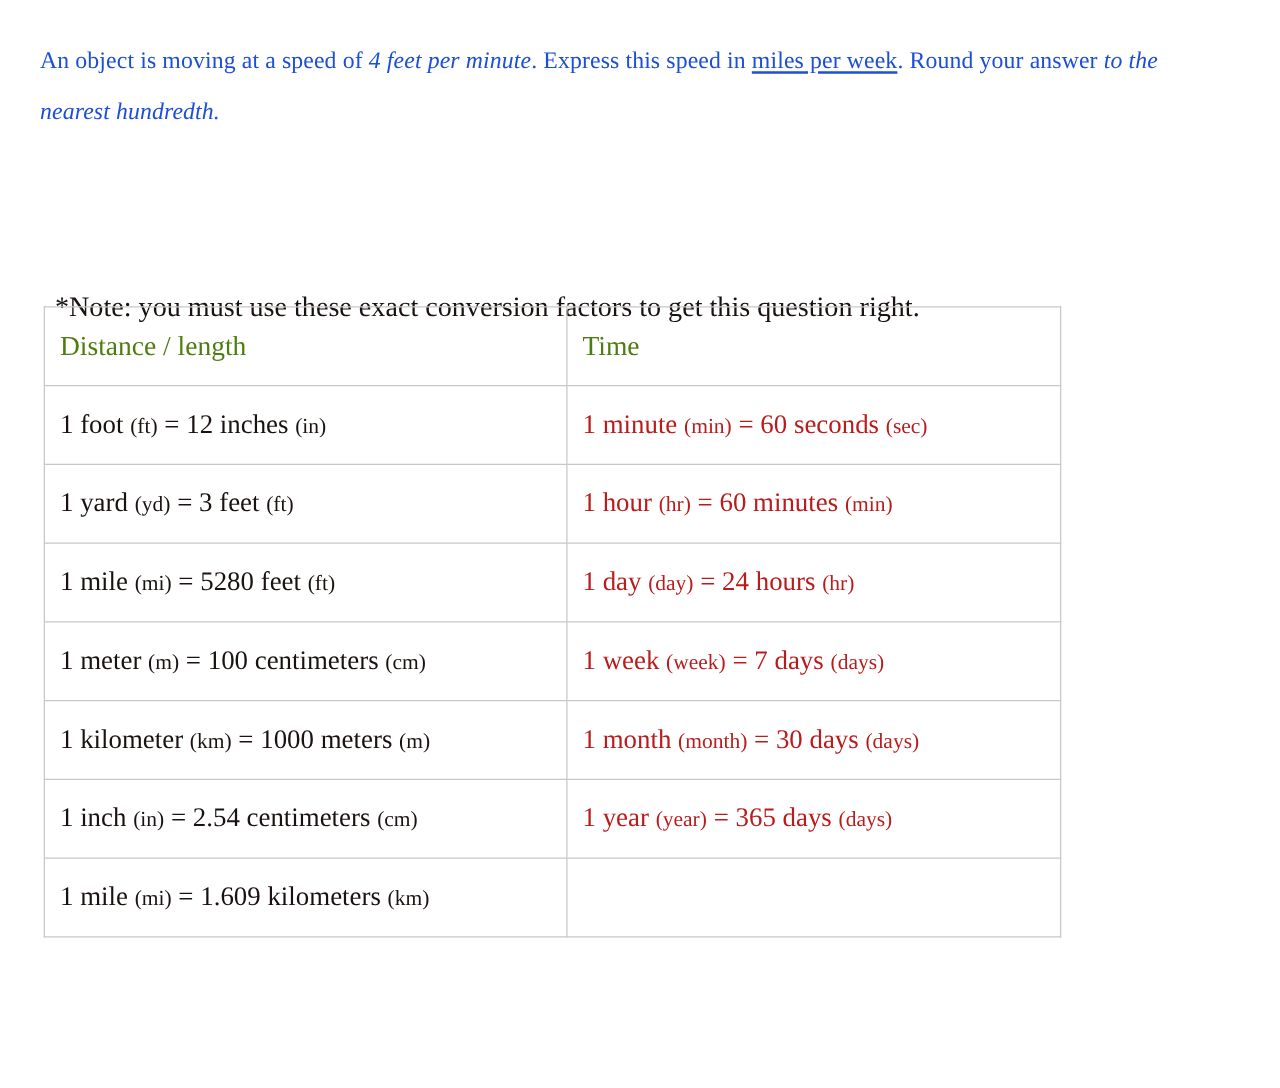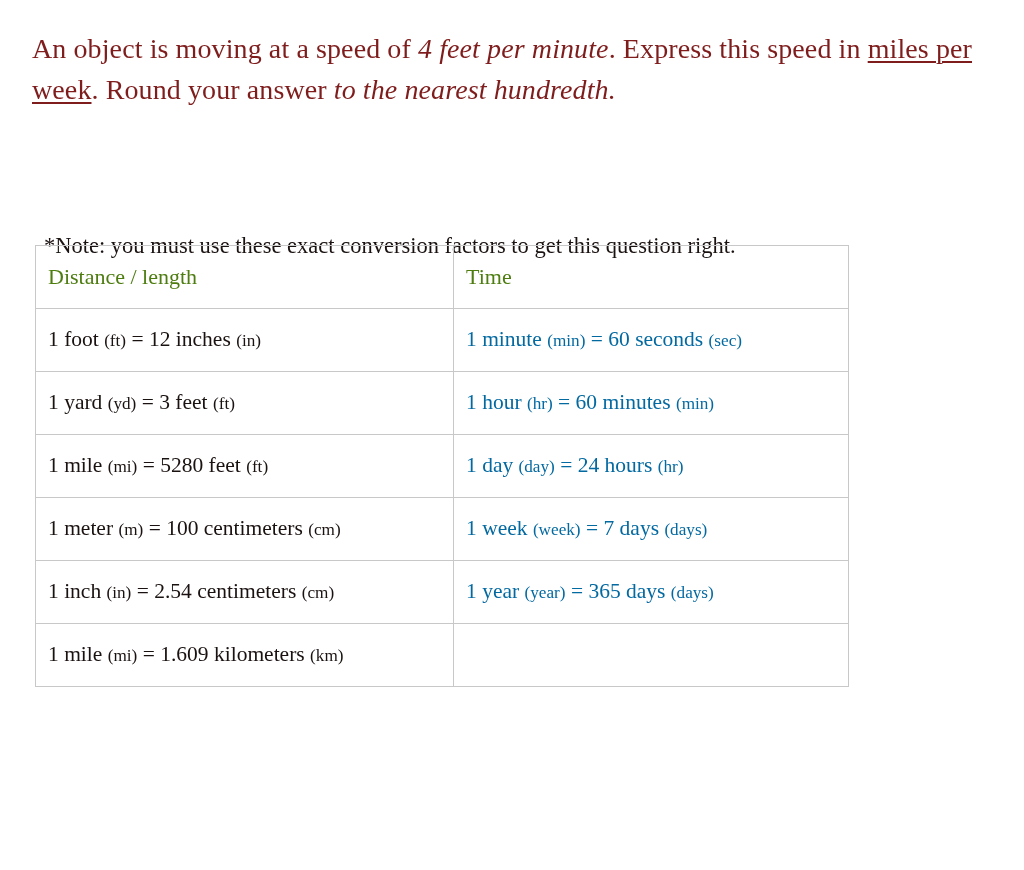--- a/index.html
+++ b/index.html
@@ -20,25 +20,25 @@
     position: relative;
     width: 1024px;
     height: 870px;
     background: #ffffff;
   }
 
   
   .prompt {
     position: absolute;
     left: 32px;
-    top: 0;
+    top: 9px;
     width: 948px;
-    font-size: 28px;
+    font-size: 19px;
     line-height: 41px;
-    color: #7f1d1d;
+    color: #1d4ed8;
     letter-spacing: 0.1px;
   }
   .prompt .em {
     font-style: italic;
   }
   .prompt .ul {
     text-decoration: underline;
     text-decoration-thickness: 2px;
     text-underline-offset: 3px;
   }
@@ -84,21 +84,21 @@
   .conv-table thead th {
     color: #4d7c0f;
     font-size: 22px;
   }
 
   .conv-table tbody td.col-dist {
     color: #1a1210;
     margin-top: 16px;
   }
   .conv-table tbody td.col-time {
-    color: #0369a1;
+    color: #b91c1c;
   }
 
   
   .abbr {
     font-size: 0.80em;
   }
 
   .cell-empty {
     color: transparent;
   }
@@ -137,20 +137,24 @@
         </tr>
         <tr>
           <td class="col-dist"><span>1 mile </span><span class="abbr">(mi)</span><span> = 5280 feet </span><span class="abbr">(ft)</span></td>
           <td class="col-time"><span>1 day </span><span class="abbr">(day)</span><span> = 24 hours </span><span class="abbr">(hr)</span></td>
         </tr>
         <tr>
           <td class="col-dist"><span>1 meter </span><span class="abbr">(m)</span><span> = 100 centimeters </span><span class="abbr">(cm)</span></td>
           <td class="col-time"><span>1 week </span><span class="abbr">(week)</span><span> = 7 days </span><span class="abbr">(days)</span></td>
         </tr>
         <tr>
+          <td class="col-dist"><span>1 kilometer </span><span class="abbr">(km)</span><span> = 1000 meters </span><span class="abbr">(m)</span></td>
+          <td class="col-time"><span>1 month </span><span class="abbr">(month)</span><span> = 30 days </span><span class="abbr">(days)</span></td>
+        </tr>
+        <tr>
           <td class="col-dist"><span>1 inch </span><span class="abbr">(in)</span><span> = 2.54 centimeters </span><span class="abbr">(cm)</span></td>
           <td class="col-time"><span>1 year </span><span class="abbr">(year)</span><span> = 365 days </span><span class="abbr">(days)</span></td>
         </tr>
         <tr>
           <td class="col-dist"><span>1 mile </span><span class="abbr">(mi)</span><span> = 1.609 kilometers </span><span class="abbr">(km)</span></td>
           <td class="col-time cell-empty">&nbsp;</td>
         </tr>
       </tbody>
   </table>
 

